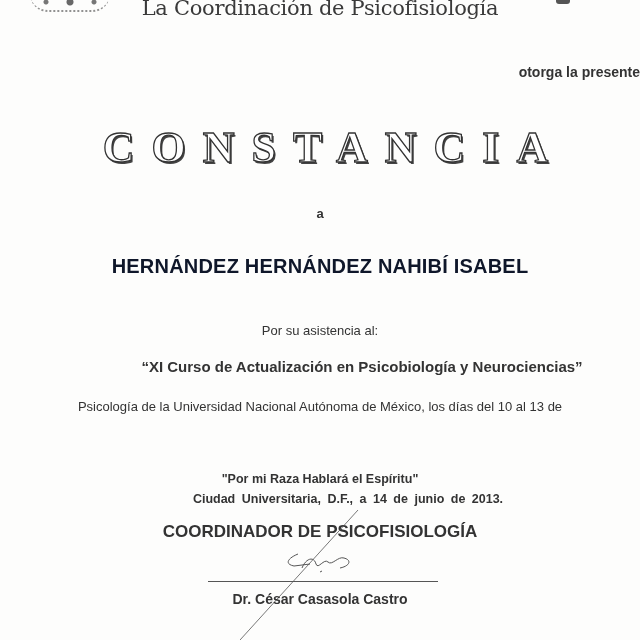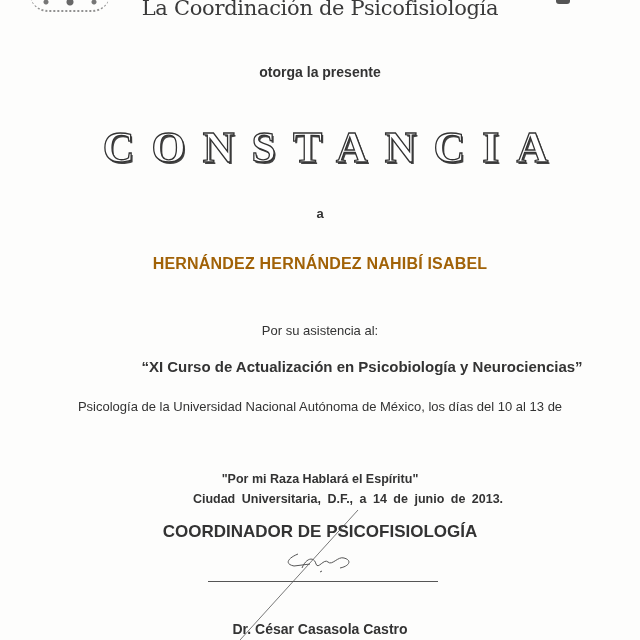--- a/index.html
+++ b/index.html
@@ -24,48 +24,48 @@
       position: absolute; left: 556px; top: -4px; width: 14px; height: 8px;
       background: #555; border-radius: 0 0 3px 3px;
     }
     .header-title {
       top: -4px;
       font-family: "DejaVu Serif", serif;
       font-size: 21px;
       color: #3a3a3a;
       letter-spacing: -0.3px;
     }
-    .grants { top: 64px; font-size: 14px; font-weight: bold; color: #333; }
+    .grants { top: 64px; font-size: 14px; font-weight: bold; color: #333; text-align: right; }
     .constancia {
       top: 122px;
       font-family: "Liberation Serif", serif;
       font-size: 44px;
       letter-spacing: 17px;
       color: #fff;
       -webkit-text-stroke: 1.3px #333;
       text-shadow: 1.5px 1.5px 0 #444;
       font-weight: bold;
       padding-left: 14px;
     }
     .to { top: 206px; font-size: 13px; font-weight: bold; color: #333; }
-    .recipient { top: 255px; font-size: 16px; font-weight: bold; color: #a16207; letter-spacing: 0.2px; }
+    .recipient { top: 255px; font-size: 20px; font-weight: bold; color: #0f172a; letter-spacing: 0.2px; }
     .attendance { top: 323px; font-size: 13px; color: #333; }
     .course { top: 358px; font-size: 15px; font-weight: bold; color: #333; margin-left: 42px; }
     .description { top: 398px; font-size: 13px; line-height: 17px; color: #333; }
     .motto { top: 472px; font-size: 12.5px; font-weight: bold; color: #333; }
     .place-date { top: 492px; font-size: 12.5px; font-weight: bold; color: #333; word-spacing: 3px; margin-left: 28px; }
     .role { top: 522px; font-size: 17px; font-weight: bold; color: #333; }
     .signature {
       position: absolute; left: 280px; top: 548px; width: 80px; height: 28px;
     }
     .sig-line {
       position: absolute; left: 208px; top: 581px; width: 230px; height: 0;
       border-top: 1px solid #555;
     }
-    .signer { top: 621px; font-size: 14px; font-weight: bold; color: #333; }
+    .signer { top: 591px; font-size: 14px; font-weight: bold; color: #333; }
     .slash {
       position: absolute; left: 240px; top: 510px; width: 130px; height: 130px;
     }
   </style>
 </head>
 <body>
 
 <div class="crest-left"></div>
 <div class="crest-right"></div>
 

